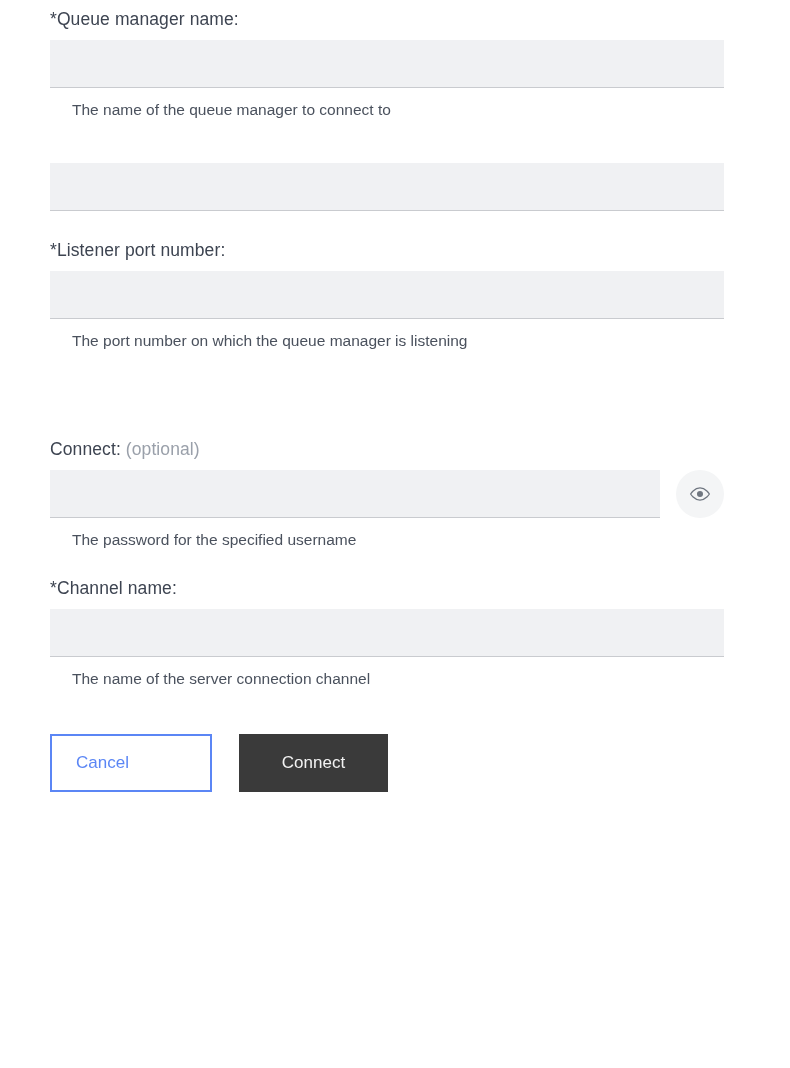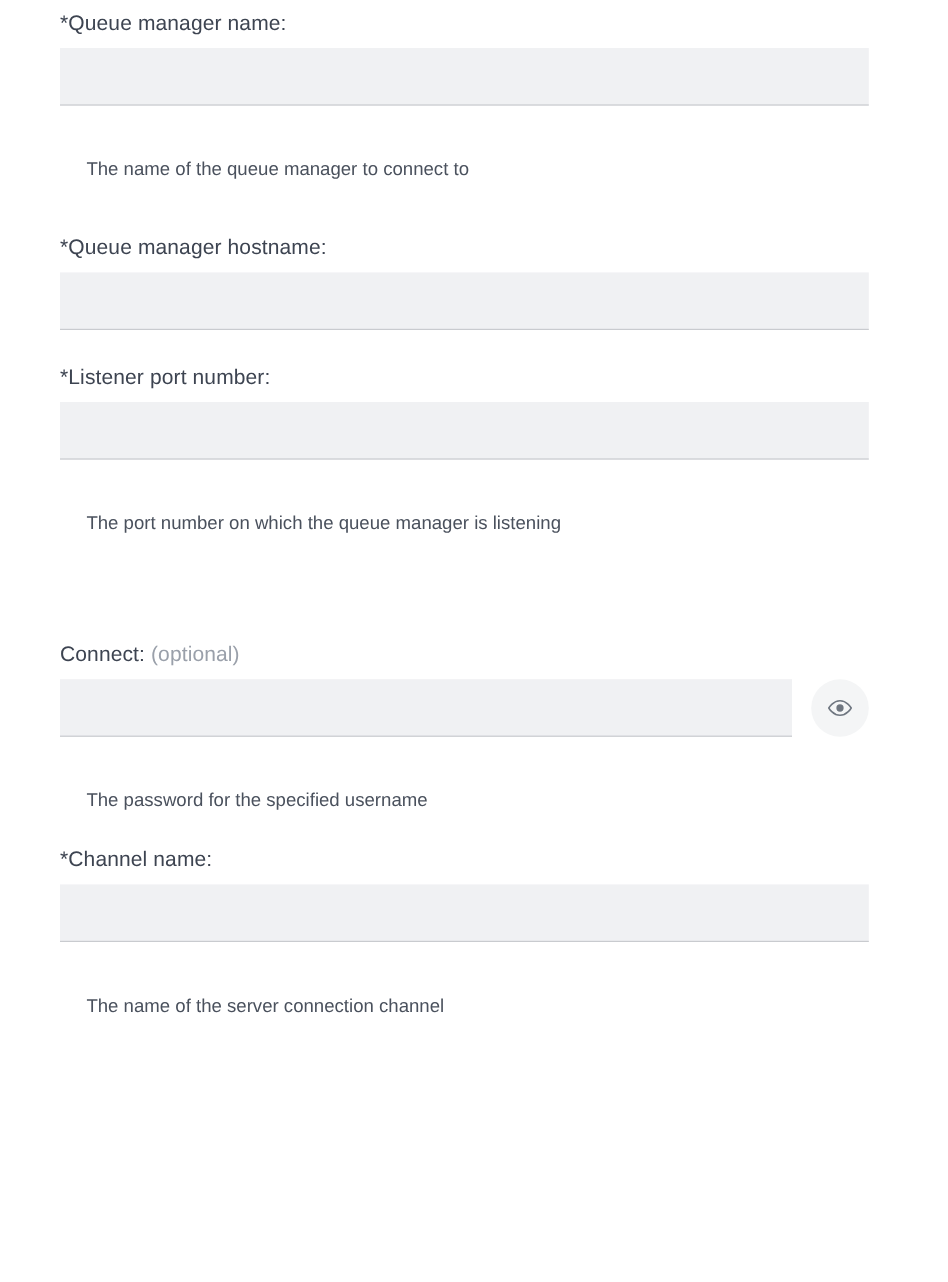--- a/index.html
+++ b/index.html
@@ -75,21 +75,20 @@
   }
   .eye-button svg {
     display: block;
   }
   .helper-text {
     font-size: 15.5px;
     line-height: 19px;
     color: #4a515d;
     padding: 12px 0 0 72px;
     max-width: 640px;
-    margin-top: 32px;
   }
   .spacer-1 { height: 44px; }
   .spacer-2 { height: 28px; }
   .actions {
     display: flex;
     align-items: flex-start;
     padding-left: 50px;
     margin-top: 46px;
   }
   .btn {
@@ -131,23 +130,20 @@
     </div>
     <div class="input-row">
       <input class="text-input" type="text" value="" style="">
     </div>
     <div class="helper-text">The name of the queue manager to connect to</div>
   </div>
 
   <div class="spacer-1"></div>
 
   <div class="field">
-    <div class="field-label">
-      <span>*Queue manager hostname:</span>
-    </div>
     <div class="input-row">
       <input class="text-input" type="text" value="" style="">
     </div>
   </div>
 
   <div class="spacer-2"></div>
 
   <div class="field">
     <div class="field-label">
       <span>*Listener port number:</span>
@@ -187,14 +183,18 @@
   <div class="field">
     <div class="field-label">
       <span>*Channel name:</span>
     </div>
     <div class="input-row">
       <input class="text-input" type="text" value="" style="">
     </div>
     <div class="helper-text">The name of the server connection channel</div>
   </div>
 
+  <div class="actions">
+    <button class="btn btn-cancel">Cancel</button>
+    <button class="btn btn-connect">Connect</button>
+  </div>
 
 </div>
 
 </body></html>

